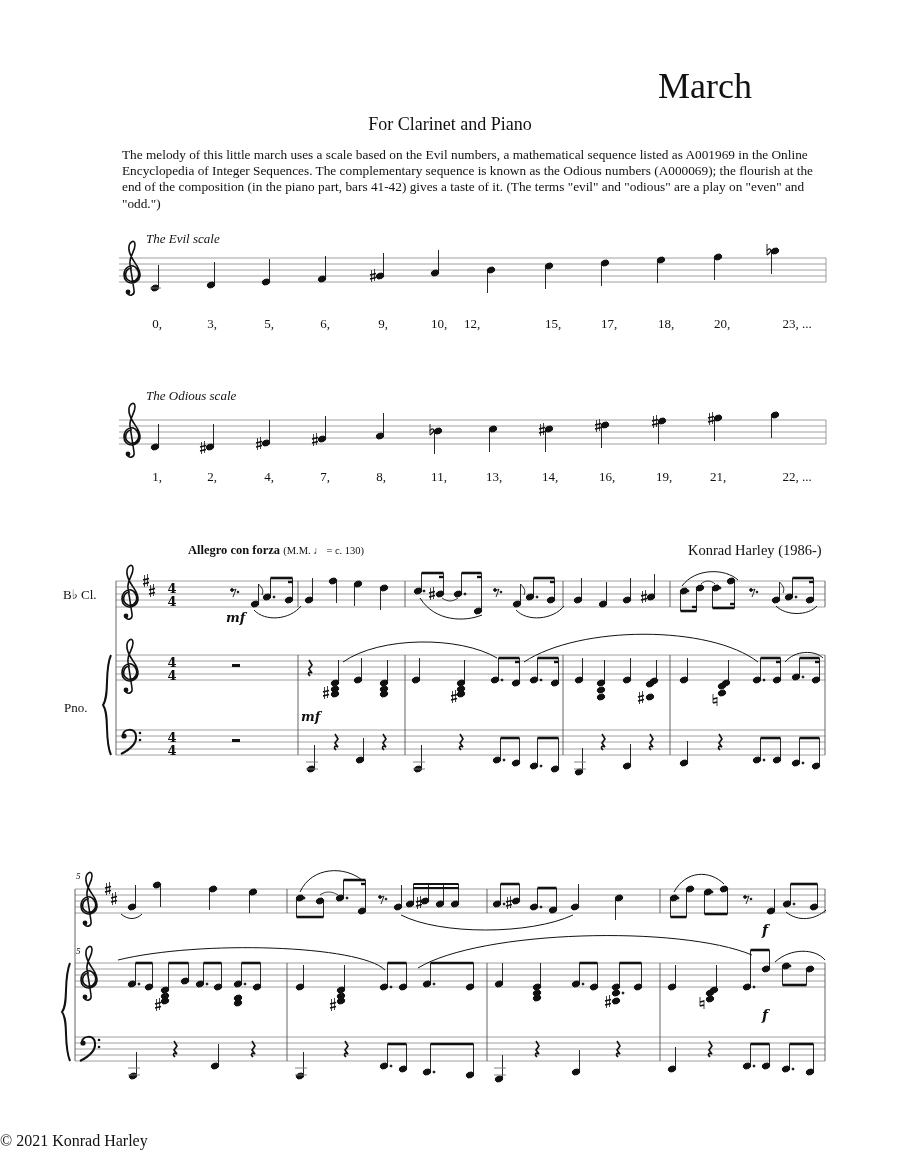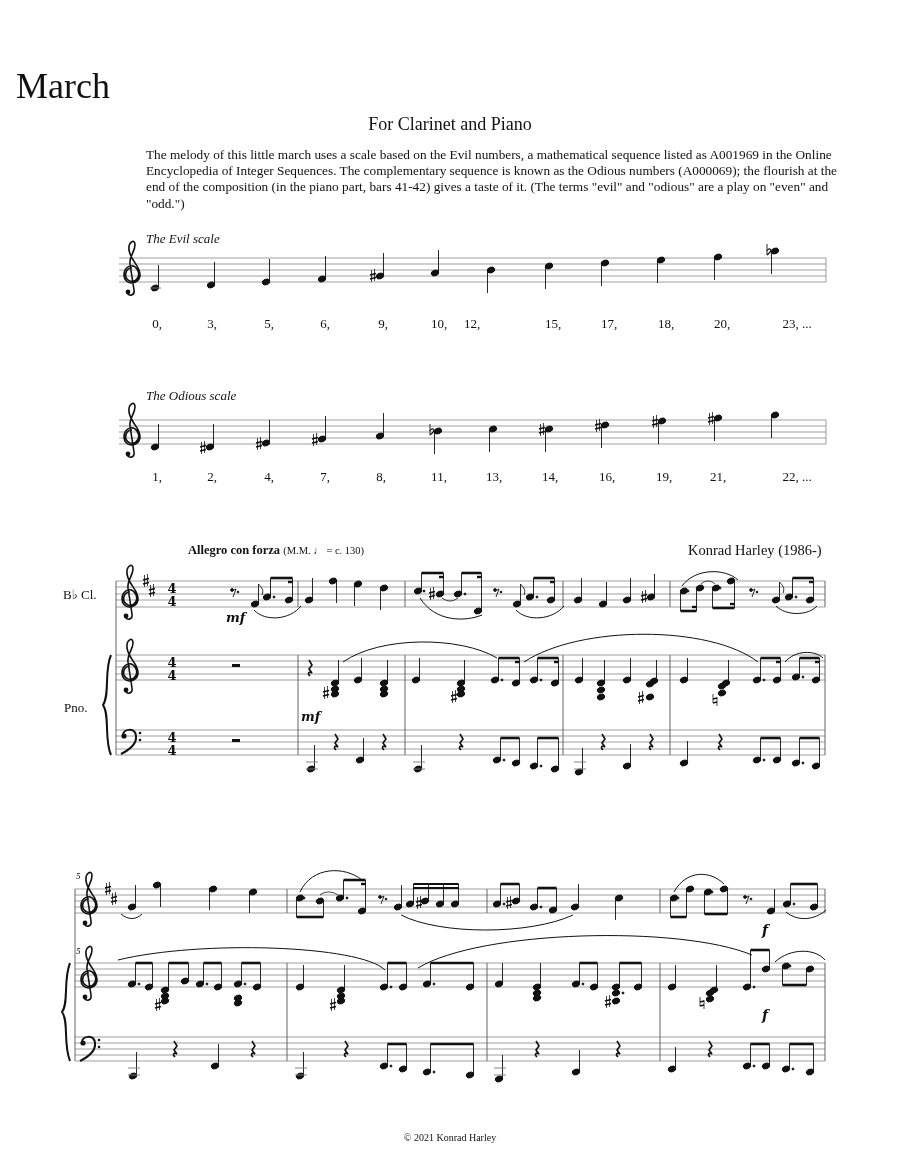--- a/index.html
+++ b/index.html
@@ -1,28 +1,28 @@
 <!DOCTYPE html>
 <html><head>
 <meta charset="utf-8">
 <style>
   html, body { margin:0; padding:0; background:#ffffff; }
   body { width:900px; height:1165px; position:relative; overflow:hidden; font-family:"Liberation Serif", "DejaVu Serif", serif; color:#111; }
   .abs { position:absolute; }
-  #title { left:16px; width:744px; top:64px; text-align:left; font-size:36px; line-height:44px; }
+  #title { left:8px; width:744px; top:64px; text-align:right; font-size:36px; line-height:44px; }
   #subtitle { left:0; width:900px; top:110px; text-align:center; font-size:18px; line-height:28px; }
-  #intro { left:122px; width:708px; top:147px; font-size:13.3px; line-height:16.2px; text-align:left;margin-left:24px; }
+  #intro { left:122px; width:708px; top:147px; font-size:13.3px; line-height:16.2px; text-align:left; }
   .scale-label { font-style:italic; font-size:13px; }
   .scale-num { font-size:13px; text-align:center; width:40px; margin-left:-20px; }
   .tempo { font-size:12.5px; }
   .tempo b { font-weight:bold;margin-left:16px; }
   .composer { font-size:14.5px; }
   .instr { font-size:13px; }
   .bar-num { font-size:9px; font-style:italic; }
-  .copyright { font-size:10px; left:0; width:900px; text-align:center; top:1132px; }
+  .copyright { font-size:16px; left:0; width:900px; top:1132px; }
   svg.music { position:absolute; left:0; top:0; }
 </style>
 </head>
 <body>
 
 <div id="title" class="abs">March</div>
 <div id="subtitle" class="abs">For Clarinet and Piano</div>
 <div id="intro" class="abs">The melody of this little march uses a scale based on the Evil numbers, a mathematical sequence listed as A001969 in the Online Encyclopedia of Integer Sequences. The complementary sequence is known as the Odious numbers (A000069); the flourish at the end of the composition (in the piano part, bars 41-42) gives a taste of it. (The terms "evil" and "odious" are a play on "even" and "odd.")</div>
 
 <div class="abs scale-label" style="left:146px; top:231px;text-align:center;">The Evil scale</div>

